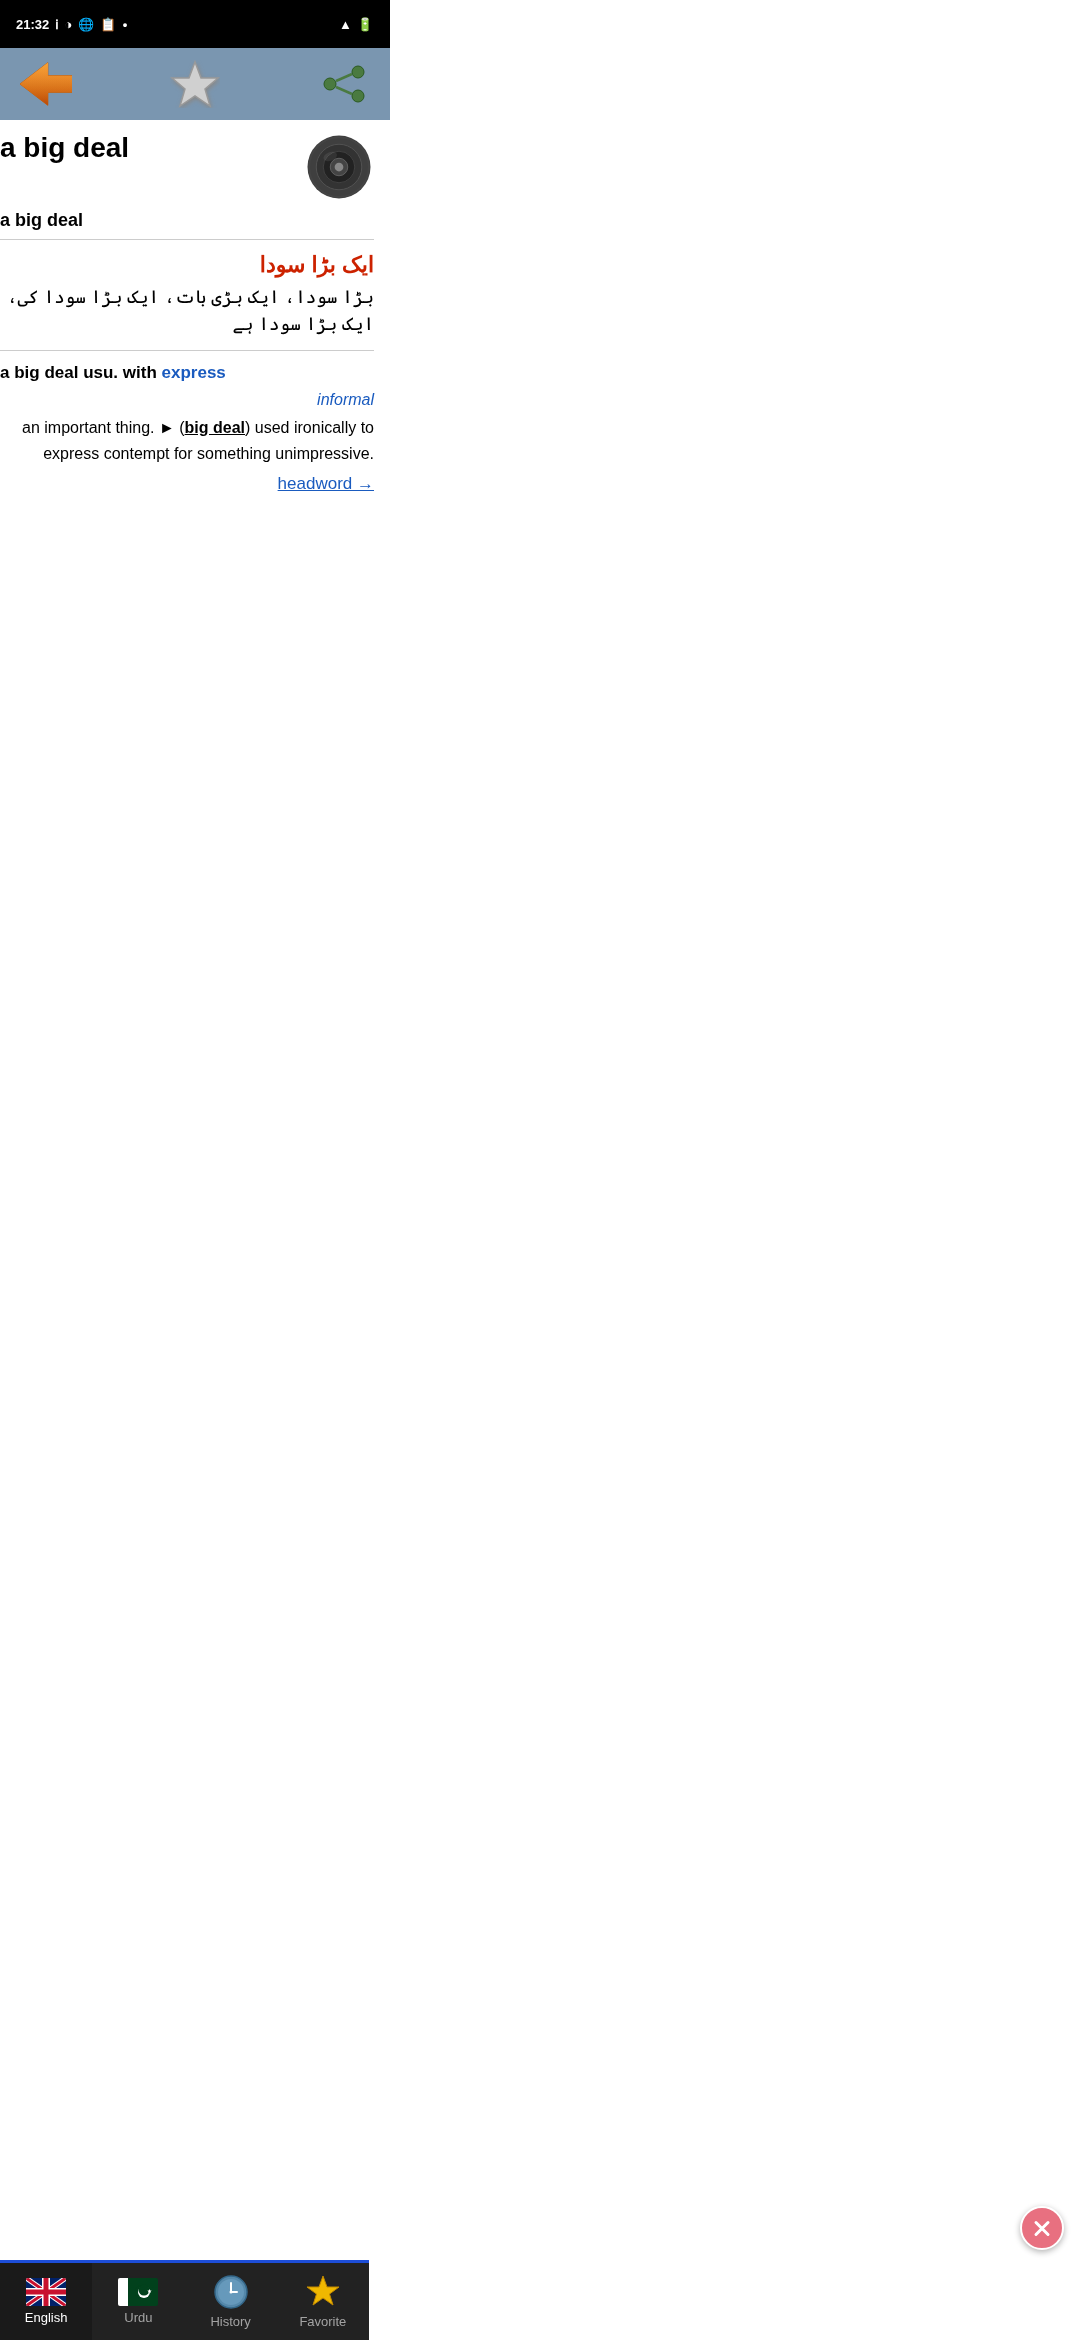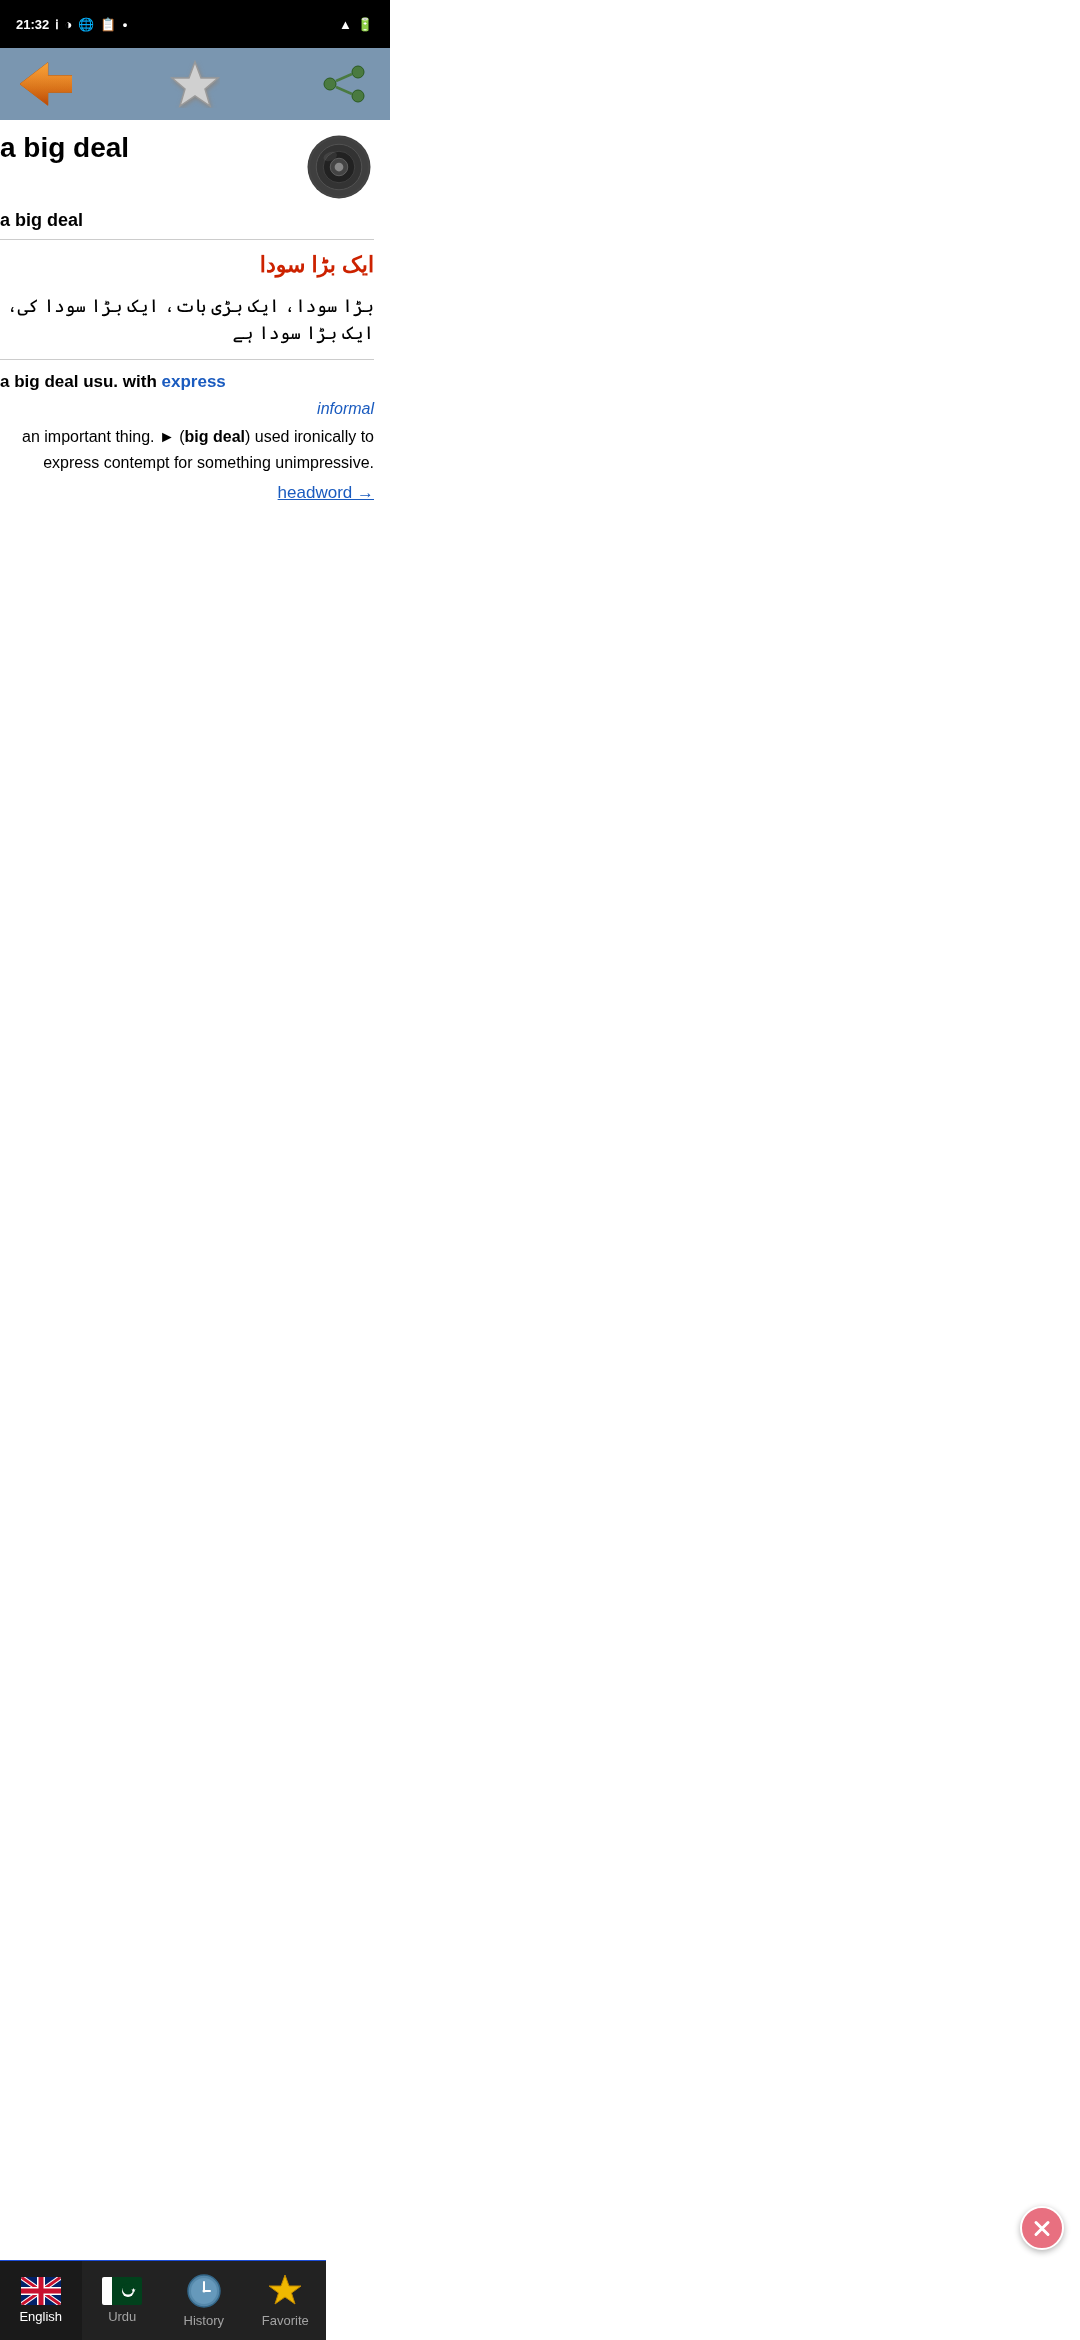--- a/index.html
+++ b/index.html
@@ -107,21 +107,21 @@
     
     .urdu-section {
       text-align: right;
       direction: rtl;
       margin: 12px 0;
     }
     .urdu-heading {
       color: #cc2200;
       font-size: 22px;
       font-weight: bold;
-      margin-bottom: 15px;
+      margin-bottom: 6px;
     }
     .urdu-text {
       font-size: 18px;
       color: #000;
       line-height: 1.5;
     }
 
     hr.divider2 {
       border: none;
       border-top: 1px solid #ccc;
@@ -154,20 +154,21 @@
     .def-text {
       text-align: right;
       direction: ltr;
       font-size: 16px;
       color: #000;
       line-height: 1.6;
       margin-top: 4px;
     }
     .def-text .bold {
       font-weight: bold;
+      text-decoration: underline;
     }
 
     .headword-link {
       display: block;
       text-align: right;
       color: #1a5bbf;
       font-size: 17px;
       text-decoration: underline;
       margin-top: 8px;
       cursor: pointer;
@@ -199,25 +200,25 @@
       border-radius: 2px;
     }
     .float-close::before { transform: rotate(45deg); }
     .float-close::after { transform: rotate(-45deg); }
 
     
     .bottom-nav {
       position: fixed;
       bottom: 0;
       left: 0;
-      width: 326px;
+      width: 369px;
       background: #222;
       display: flex;
       height: 80px;
-      border-top: 1px solid #1d4ed8;
+      border-top: 3px solid #1d4ed8;
     }
     .nav-item {
       flex: 1;
       display: flex;
       flex-direction: column;
       align-items: center;
       justify-content: center;
       cursor: pointer;
       gap: 4px;
       padding: 8px 0;

